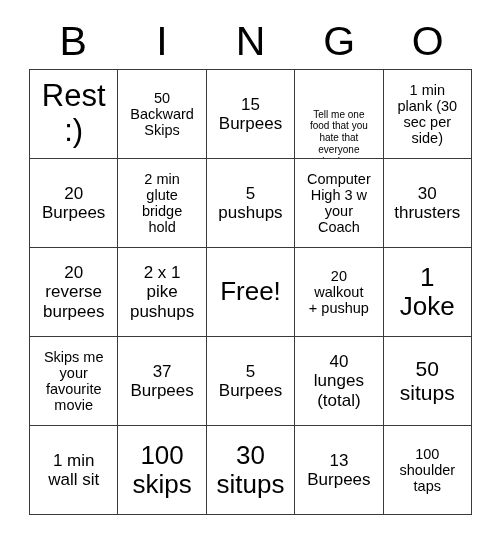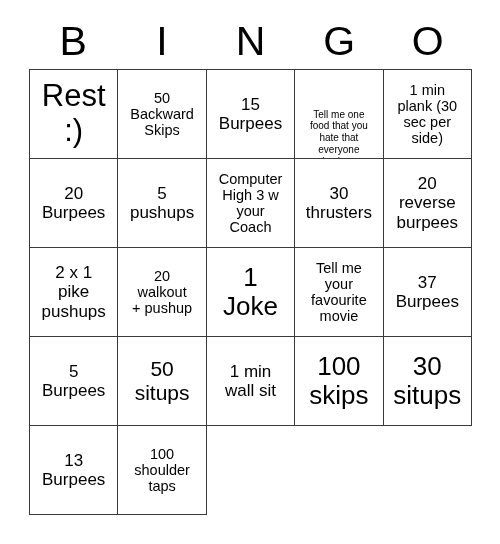--- a/index.html
+++ b/index.html
@@ -122,20 +122,26 @@
 plank (30
 sec per
 side)</span>
       </div>
 
     <div class="cell">
         <span class="cell-text fs-m">20
 Burpees</span>
       </div>
     <div class="cell">
+        <span class="cell-text fs-s">2 min
+glute
+bridge
+hold</span>
+      </div>
+    <div class="cell">
         <span class="cell-text fs-m">5
 pushups</span>
       </div>
     <div class="cell">
         <span class="cell-text fs-s">Computer
 High 3 w
 your
 Coach</span>
       </div>
     <div class="cell">
@@ -147,44 +153,52 @@
         <span class="cell-text fs-m">20
 reverse
 burpees</span>
       </div>
     <div class="cell">
         <span class="cell-text fs-m">2 x 1
 pike
 pushups</span>
       </div>
     <div class="cell">
+        <span class="cell-text fs-xl">Free!</span>
+      </div>
+    <div class="cell">
         <span class="cell-text fs-s">20
 walkout
 + pushup</span>
       </div>
     <div class="cell">
         <span class="cell-text fs-xl">1
 Joke</span>
       </div>
 
     <div class="cell">
-        <span class="cell-text fs-s">Tell me
+        <span class="cell-text fs-s">Skips me
 your
 favourite
 movie</span>
       </div>
     <div class="cell">
         <span class="cell-text fs-m">37
 Burpees</span>
       </div>
     <div class="cell">
         <span class="cell-text fs-m">5
 Burpees</span>
       </div>
     <div class="cell">
+        <span class="cell-text fs-m">40
+lunges
+(total)</span>
+      </div>
+    <div class="cell">
         <span class="cell-text fs-l">50
 situps</span>
       </div>
 
     <div class="cell">
         <span class="cell-text fs-m">1 min
 wall sit</span>
       </div>
     <div class="cell">
         <span class="cell-text fs-xl">100

